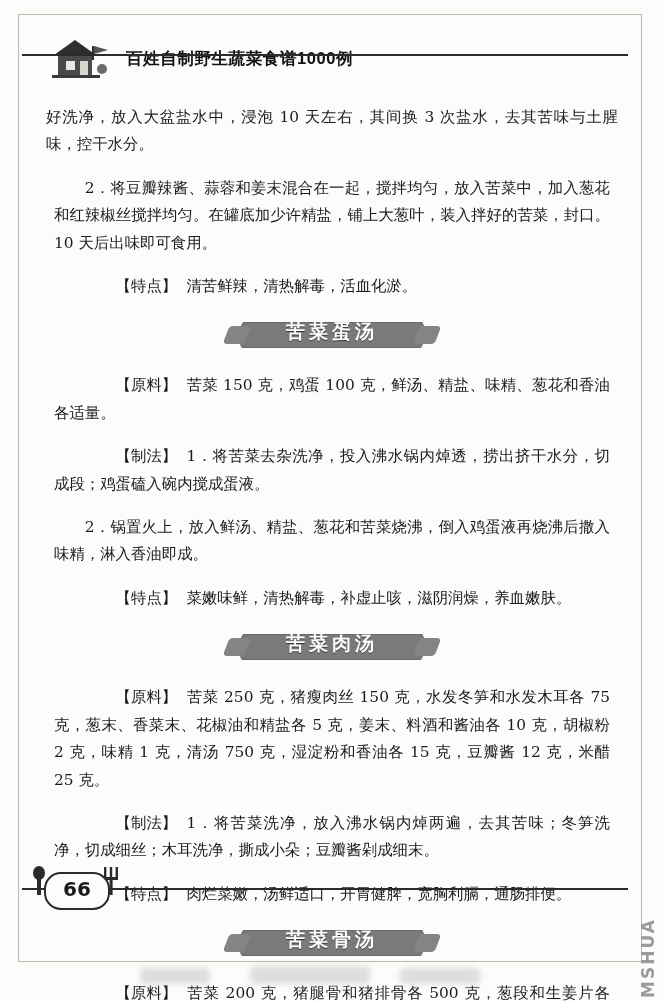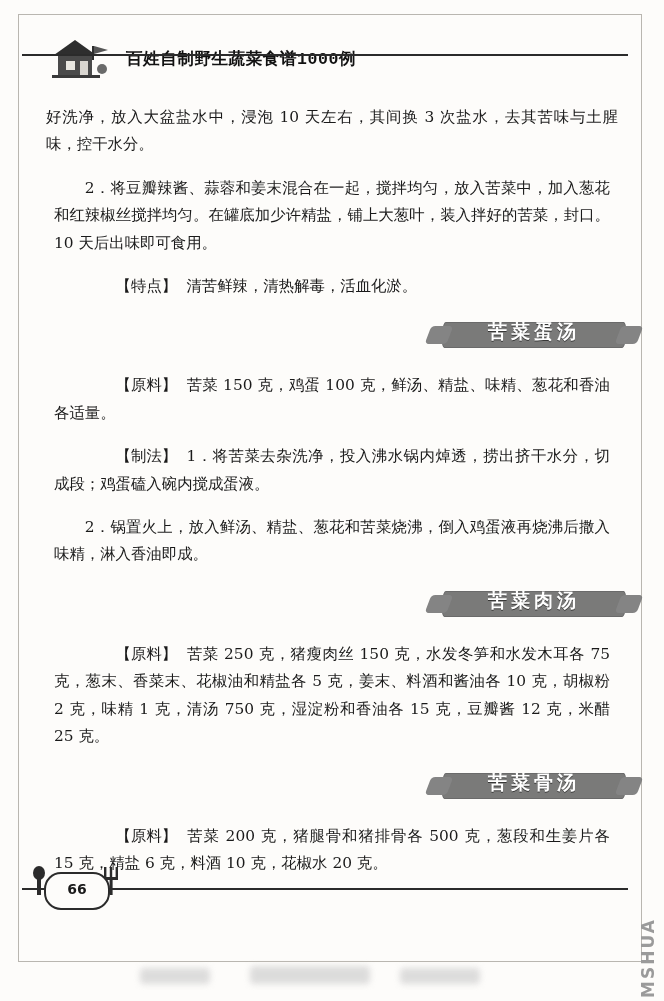--- a/index.html
+++ b/index.html
@@ -49,21 +49,21 @@
     top: 0px;
     width: 66px;
     height: 44px;
   }
   .header-title {
     position: absolute;
     left: 86px;
     top: 12px;
     font-size: 16.5px;
     letter-spacing: 0.6px;
-    font-family: Liberation Mono, monospace;
+    font-family: Liberation Sans, sans-serif;
     font-weight: 600;
     color: #111;
     white-space: nowrap;
   }
   .header-rule {
     position: absolute;
     left: 22px;
     top: 54px;
     width: 606px;
     height: 2px;
@@ -96,21 +96,21 @@
   .tagspace {
     display: inline-block;
     width: 0.6em;
   }
 
   
   .banner {
     position: relative;
     height: 40px;
     margin: 7px 0 4px 0;
-    text-align: right;
+    text-align: center;
   }
   .banner-inner {
     display: inline-block;
     position: relative;
     padding: 2px 46px;
   }
   .banner-bg {
     position: absolute;
     left: 0; top: 6px;
     right: 0;
@@ -165,21 +165,21 @@
     top: 872px;
     width: 62px;
     height: 34px;
     border: 2px solid #2b2b2b;
     border-radius: 17px;
     background: #fdfcfa;
     text-align: center;
     line-height: 30px;
     font-family: "DejaVu Sans", "Liberation Sans", sans-serif;
     font-weight: 700;
-    font-size: 14px;
+    font-size: 20px;
     color: #1a1a1a;
   }
   .footer-icon-left {
     position: absolute;
     left: 28px;
     top: 866px;
     width: 22px;
     height: 30px;
   }
   .footer-icon-right {
@@ -247,29 +247,38 @@
         <span class="banner-text">苦菜蛋汤</span>
       </span>
     </div>
     <p class="indent2">
       <span class="tag">【原料】</span><span class="tagspace"></span><span>苦菜 150 克，鸡蛋 100 克，鲜汤、精盐、味精、葱花和香油各适量。</span>
     </p>
     <p class="indent2">
       <span class="tag">【制法】</span><span class="tagspace"></span><span>1．将苦菜去杂洗净，投入沸水锅内焯透，捞出挤干水分，切成段；鸡蛋磕入碗内搅成蛋液。</span>
     </p>
     <p class="indent2">2．锅置火上，放入鲜汤、精盐、葱花和苦菜烧沸，倒入鸡蛋液再烧沸后撒入味精，淋入香油即成。</p>
+    <p class="indent2">
+      <span class="tag">【特点】</span><span class="tagspace"></span><span>菜嫩味鲜，清热解毒，补虚止咳，滋阴润燥，养血嫩肤。</span>
+    </p>
 
     <div class="banner">
       <span class="banner-inner">
         <span class="banner-bg"></span>
         <span class="banner-text">苦菜肉汤</span>
       </span>
     </div>
     <p class="indent2">
       <span class="tag">【原料】</span><span class="tagspace"></span><span>苦菜 250 克，猪瘦肉丝 150 克，水发冬笋和水发木耳各 75 克，葱末、香菜末、花椒油和精盐各 5 克，姜末、料酒和酱油各 10 克，胡椒粉 2 克，味精 1 克，清汤 750 克，湿淀粉和香油各 15 克，豆瓣酱 12 克，米醋 25 克。</span>
+    </p>
+    <p class="indent2">
+      <span class="tag">【制法】</span><span class="tagspace"></span><span>1．将苦菜洗净，放入沸水锅内焯两遍，去其苦味；冬笋洗净，切成细丝；木耳洗净，撕成小朵；豆瓣酱剁成细末。</span>
+    </p>
+    <p class="indent2">
+      <span class="tag">【特点】</span><span class="tagspace"></span><span>肉烂菜嫩，汤鲜适口，开胃健脾，宽胸利膈，通肠排便。</span>
     </p>
 
     <div class="banner">
       <span class="banner-inner">
         <span class="banner-bg"></span>
         <span class="banner-text">苦菜骨汤</span>
       </span>
     </div>
     <p class="indent2">
       <span class="tag">【原料】</span><span class="tagspace"></span><span>苦菜 200 克，猪腿骨和猪排骨各 500 克，葱段和生姜片各 15 克，精盐 6 克，料酒 10 克，花椒水 20 克。</span>

